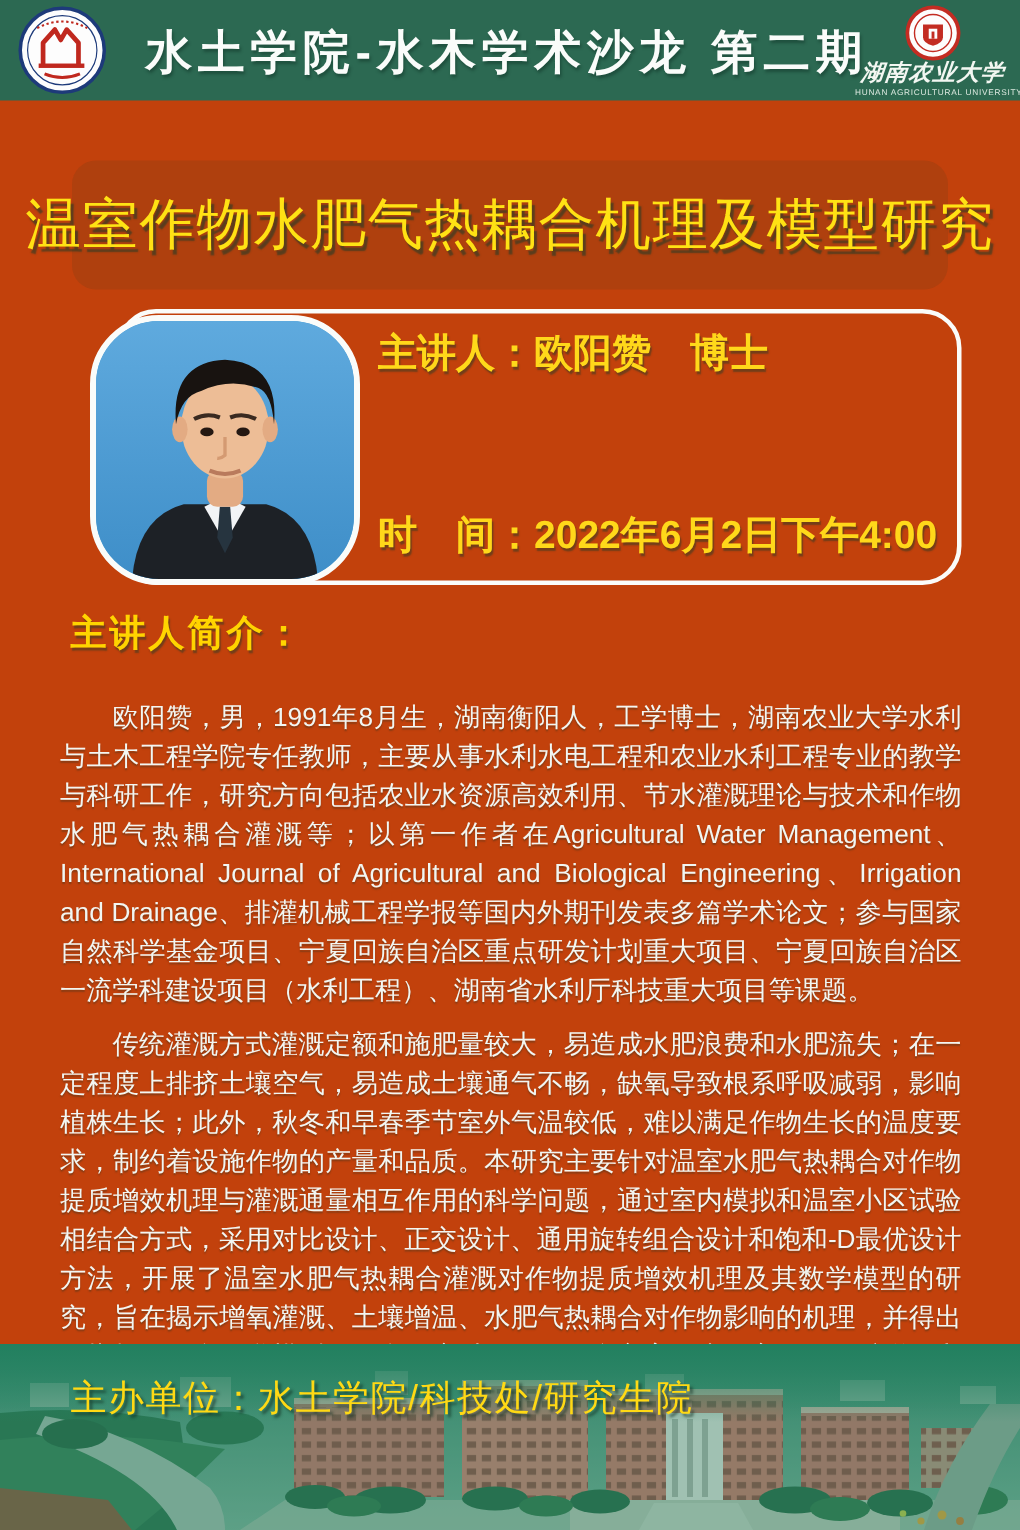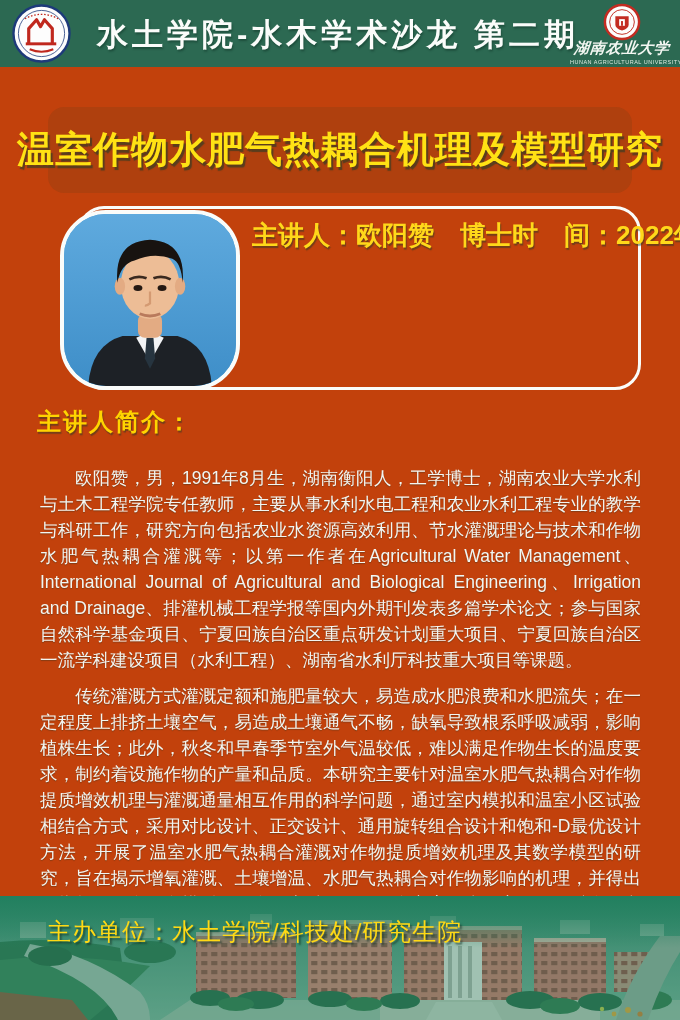--- a/index.html
+++ b/index.html
@@ -23,44 +23,44 @@
     font-style:italic;font-weight:bold;font-size:15px;letter-spacing:1px;
     margin-top:-2px;transform:skewX(-6deg);white-space:nowrap;
   }
   .univ-name-en{color:#DCE9E0;font-size:5.5px;letter-spacing:.5px;margin-top:1px;white-space:nowrap;}
   
   .title-banner{
     position:absolute;left:48px;top:107px;width:584px;height:86px;border-radius:16px;
     background:rgba(12,62,44,.10);display:flex;align-items:center;justify-content:center;
   }
   .lecture-title{
-    margin:11px;color:#FFE214;font-size:37px;font-weight:700;letter-spacing:1px;white-space:nowrap;
+    margin:11px;color:#FFE214;font-size:37px;font-weight:400;letter-spacing:1px;white-space:nowrap;
     text-shadow:2px 3px 1px rgba(18,58,42,.55);
   }
   
   .info-card{
     position:absolute;left:78px;top:206px;width:557px;height:178px;
     border:3px solid #FAFCFA;border-radius:26px;
   }
   .speaker-photo{
     position:absolute;left:60px;top:210px;width:172px;height:172px;
     border:4px solid #FAFCFA;border-radius:46px;overflow:hidden;background:#4E9FD6;z-index:2;
   }
   .speaker-photo svg{display:block;width:100%;height:100%;}
   .info-lines{
     position:absolute;left:252px;top:218px;width:380px;height:156px;
-    display:flex;flex-direction:row;justify-content:space-between;z-index:2;
+    display:flex;flex-direction:column;justify-content:space-between;z-index:2;
   }
   .info-line{
     margin:0;color:#FFD81A;font-size:26px;font-weight:bold;white-space:nowrap;
     text-shadow:1px 2px 1px rgba(18,58,42,.45);
   }
   
   .section-heading{
-    position:absolute;left:37px;margin:0;color:#FFD400;font-size:24px;font-weight:bold;
+    position:absolute;left:47px;margin:0;color:#FFD400;font-size:24px;font-weight:bold;
     letter-spacing:2px;white-space:nowrap;text-shadow:1px 2px 1px rgba(18,58,42,.45);
   }
   .heading-bio{top:406px;}
   .heading-report{top:649px;}
   .body-text{
     position:absolute;left:40px;width:601px;margin:0;color:#F2F6F2;
     font-size:17.5px;line-height:26px;text-align:justify;text-indent:2em;
     text-shadow:0 1px 1px rgba(15,50,38,.35);
   }
   .bio-text{top:441px;margin-top:24px;}

